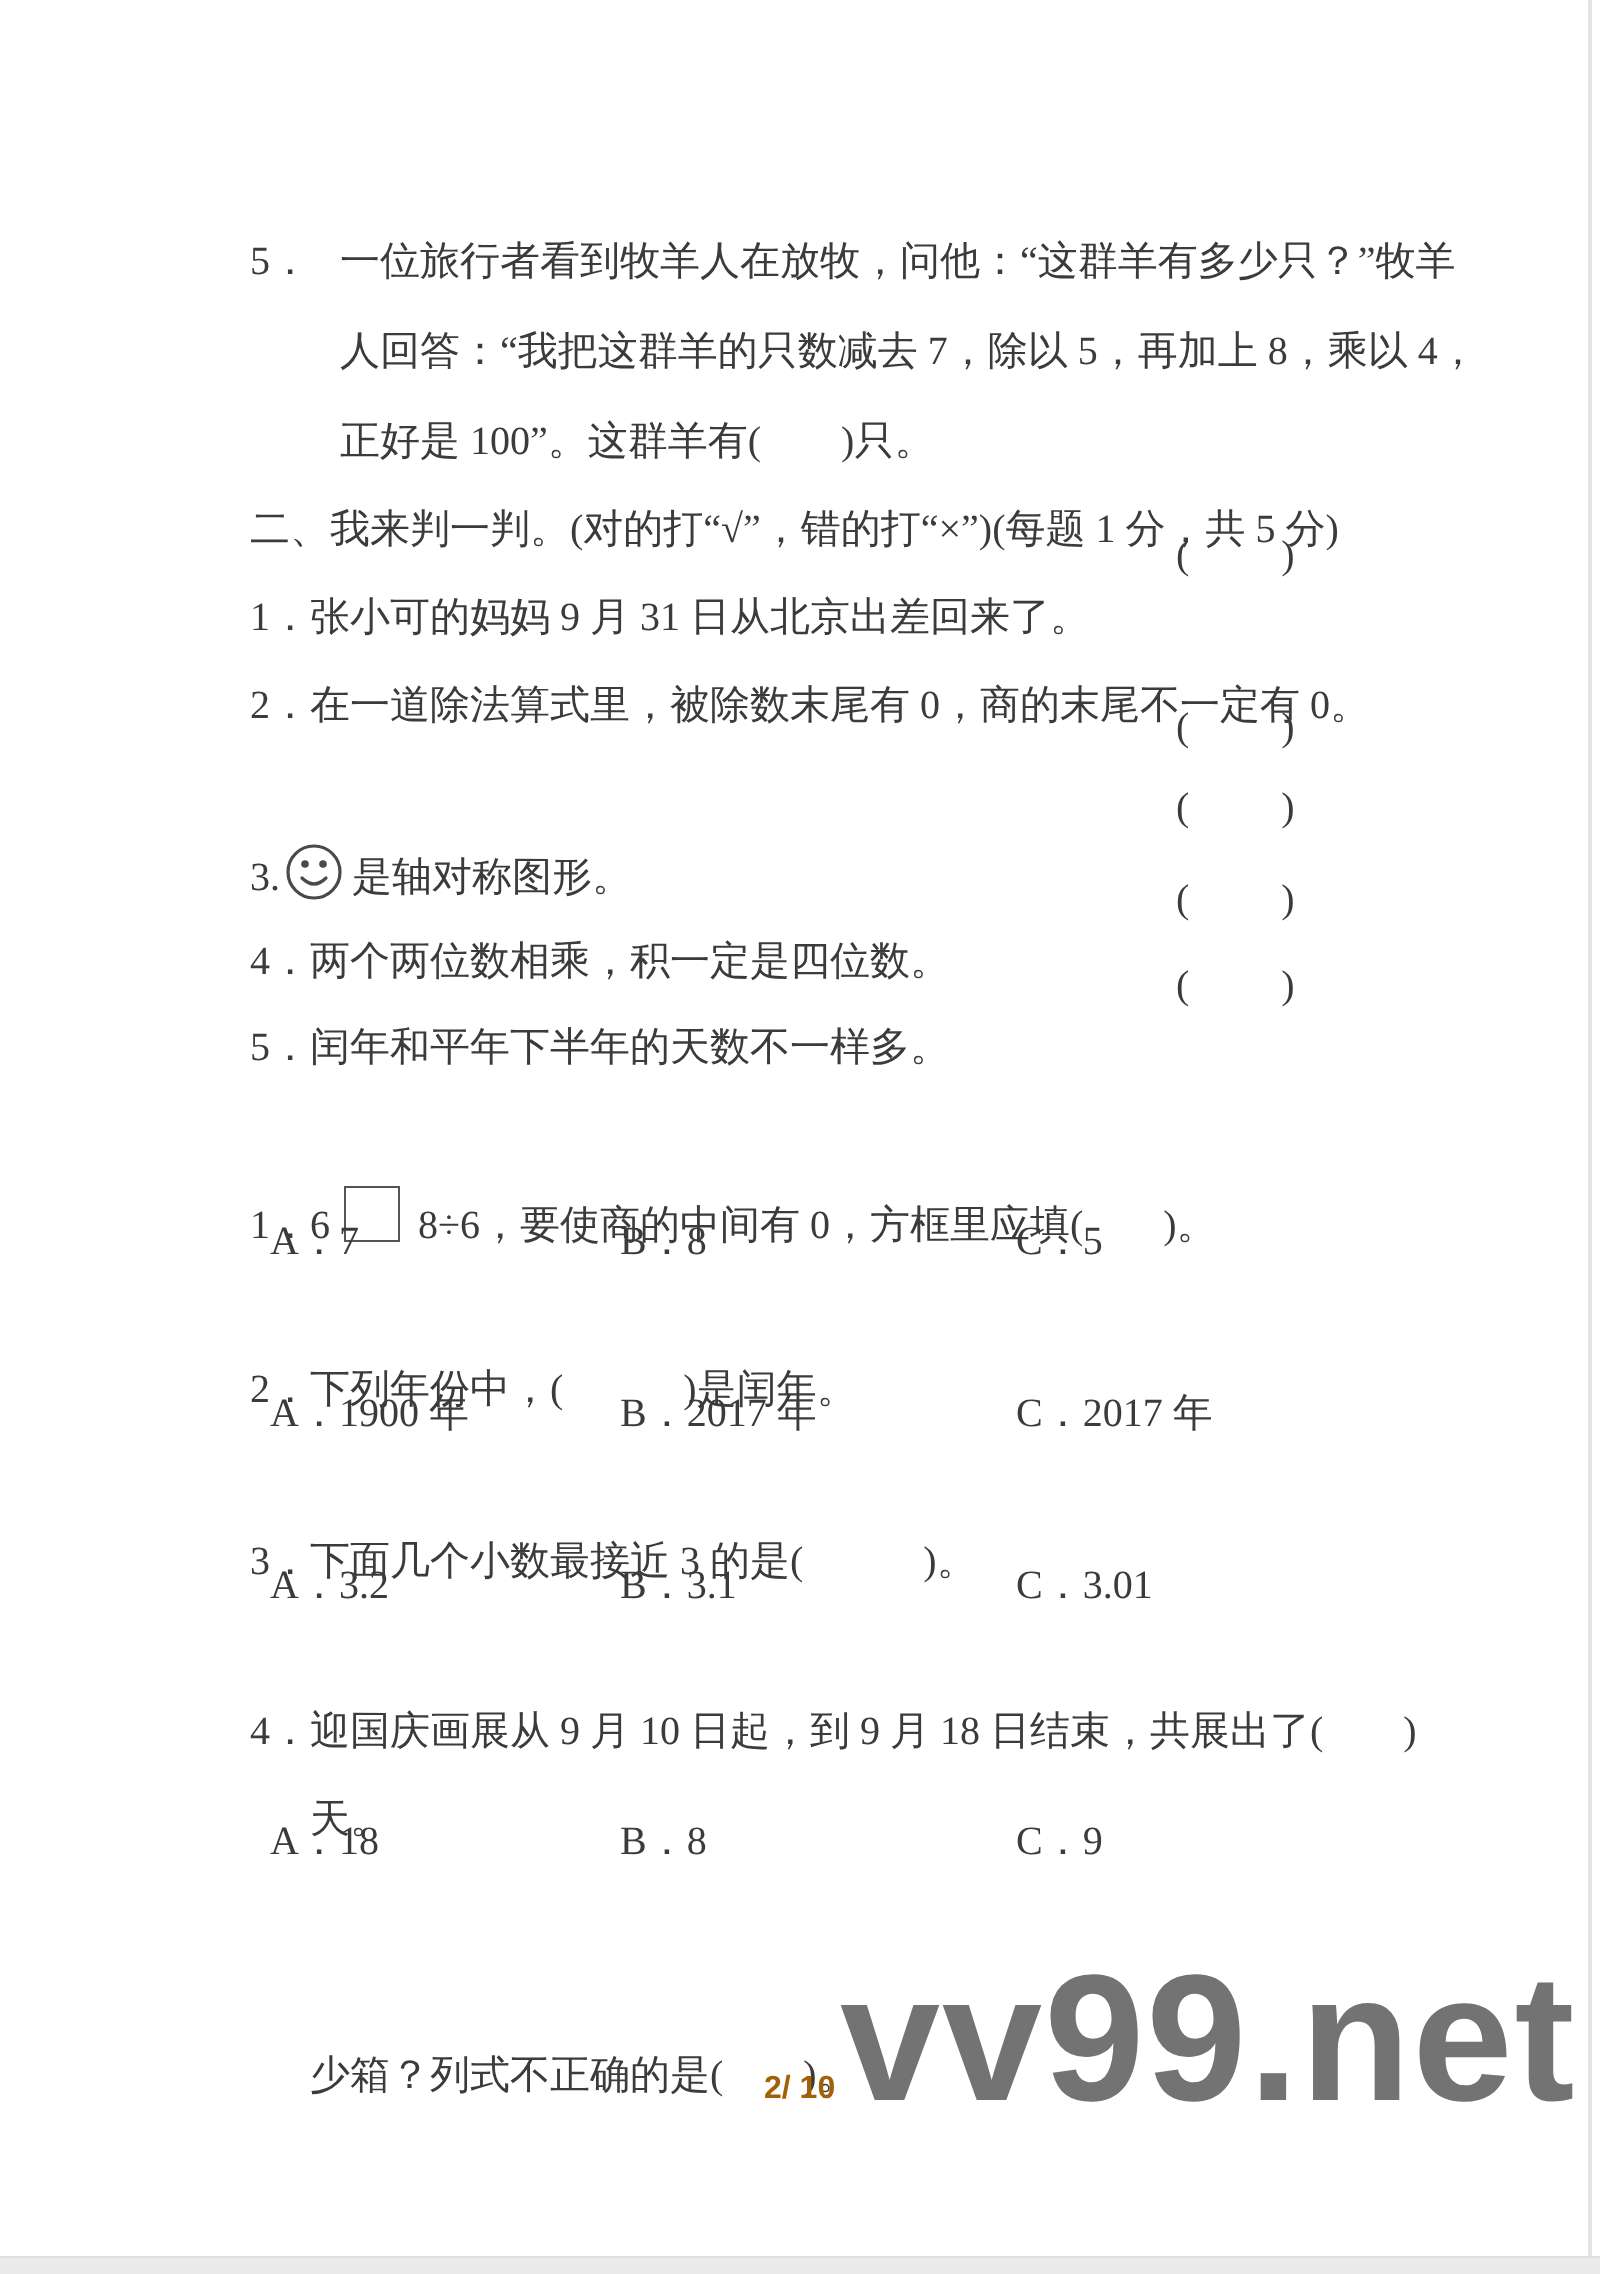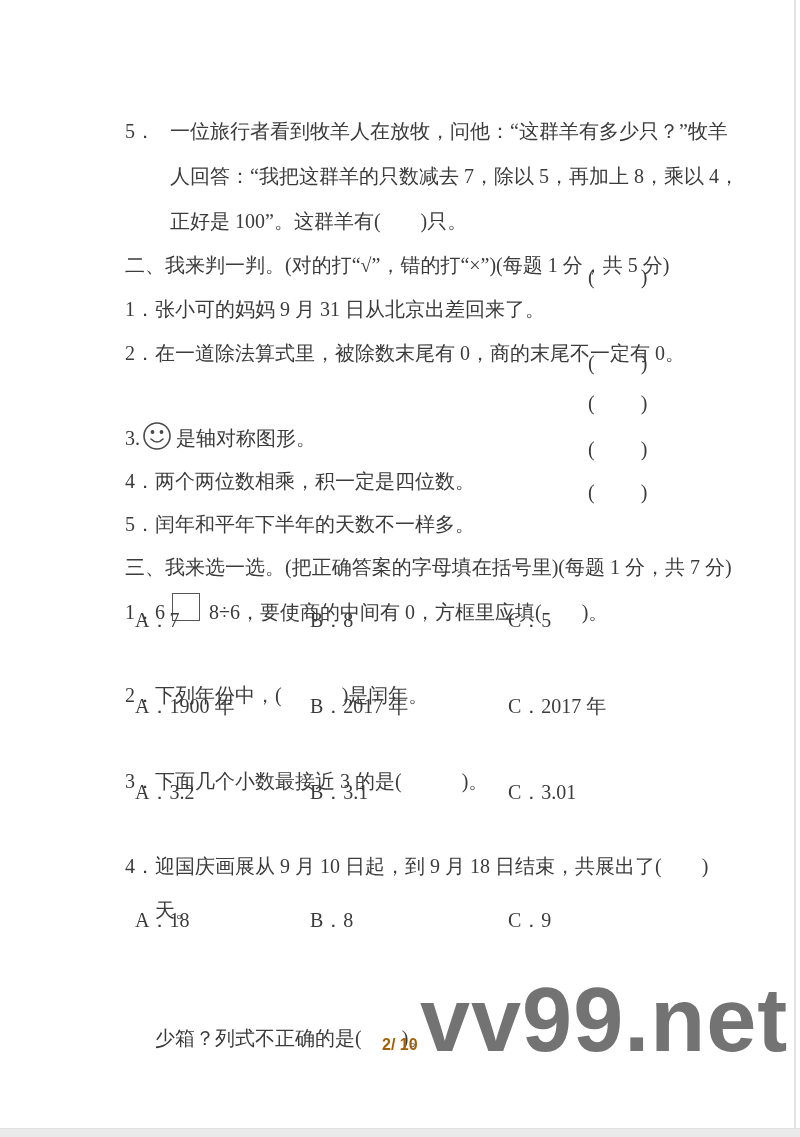--- a/index.html
+++ b/index.html
@@ -98,23 +98,20 @@
   <div class="line" style="left:105px;top:436px;">
     <span class="num num-1d">4．</span><span class="t">两个两位数相乘，积一定是四位数。</span>
   </div>
   <span class="bracket" style="top:436px;">(　　)</span>
 
   <div class="line" style="left:105px;top:479px;">
     <span class="num num-1d">5．</span><span class="t">闰年和平年下半年的天数不一样多。</span>
   </div>
   <span class="bracket" style="top:479px;">(　　)</span>
 
-  <div class="line" style="left:105px;top:522px;">
-    <span class="t">三、我来选一选。(把正确答案的字母填在括号里)(每题 1 分，共 7 分)</span>
-  </div>
 
   <div class="line" style="left:105px;top:563px;">
     <span class="num num-1d">1．</span><span class="t">6</span><span class="blank-box"></span><span class="t">8÷6，要使商的中间有 0，方框里应填(　　)。</span>
   </div>
   <div class="opt-row" style="top:607px;">
     <span class="opt opt-a">A．7</span>
     <span class="opt opt-b">B．8</span>
     <span class="opt opt-c">C．5</span>
   </div>
 

